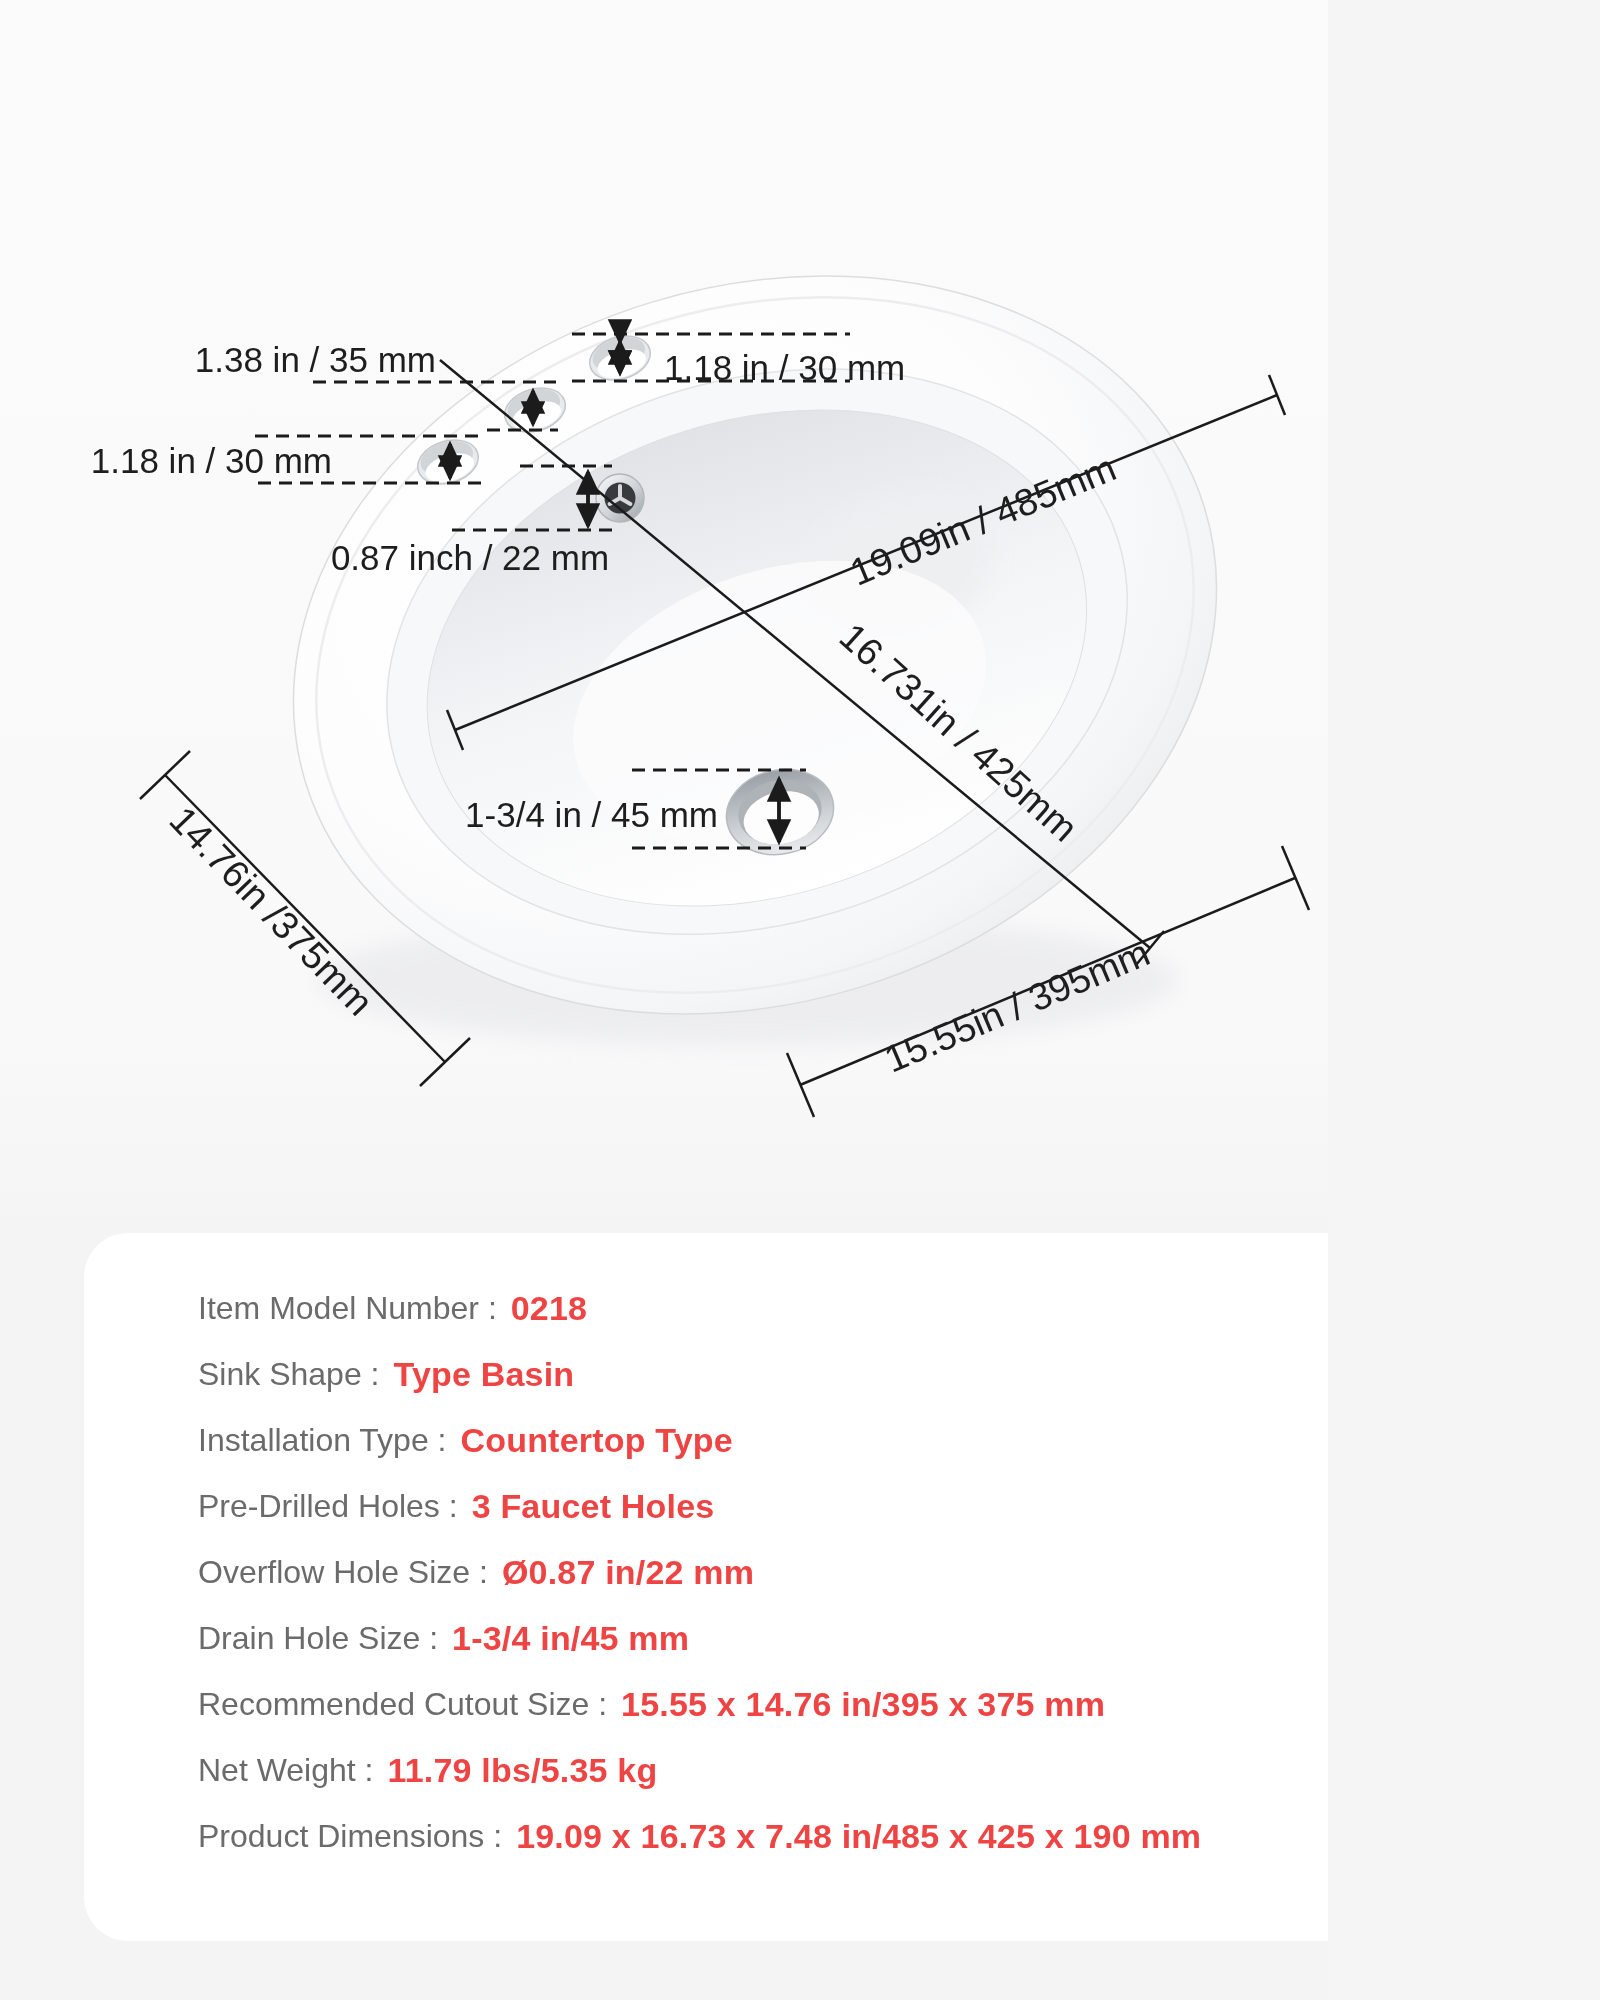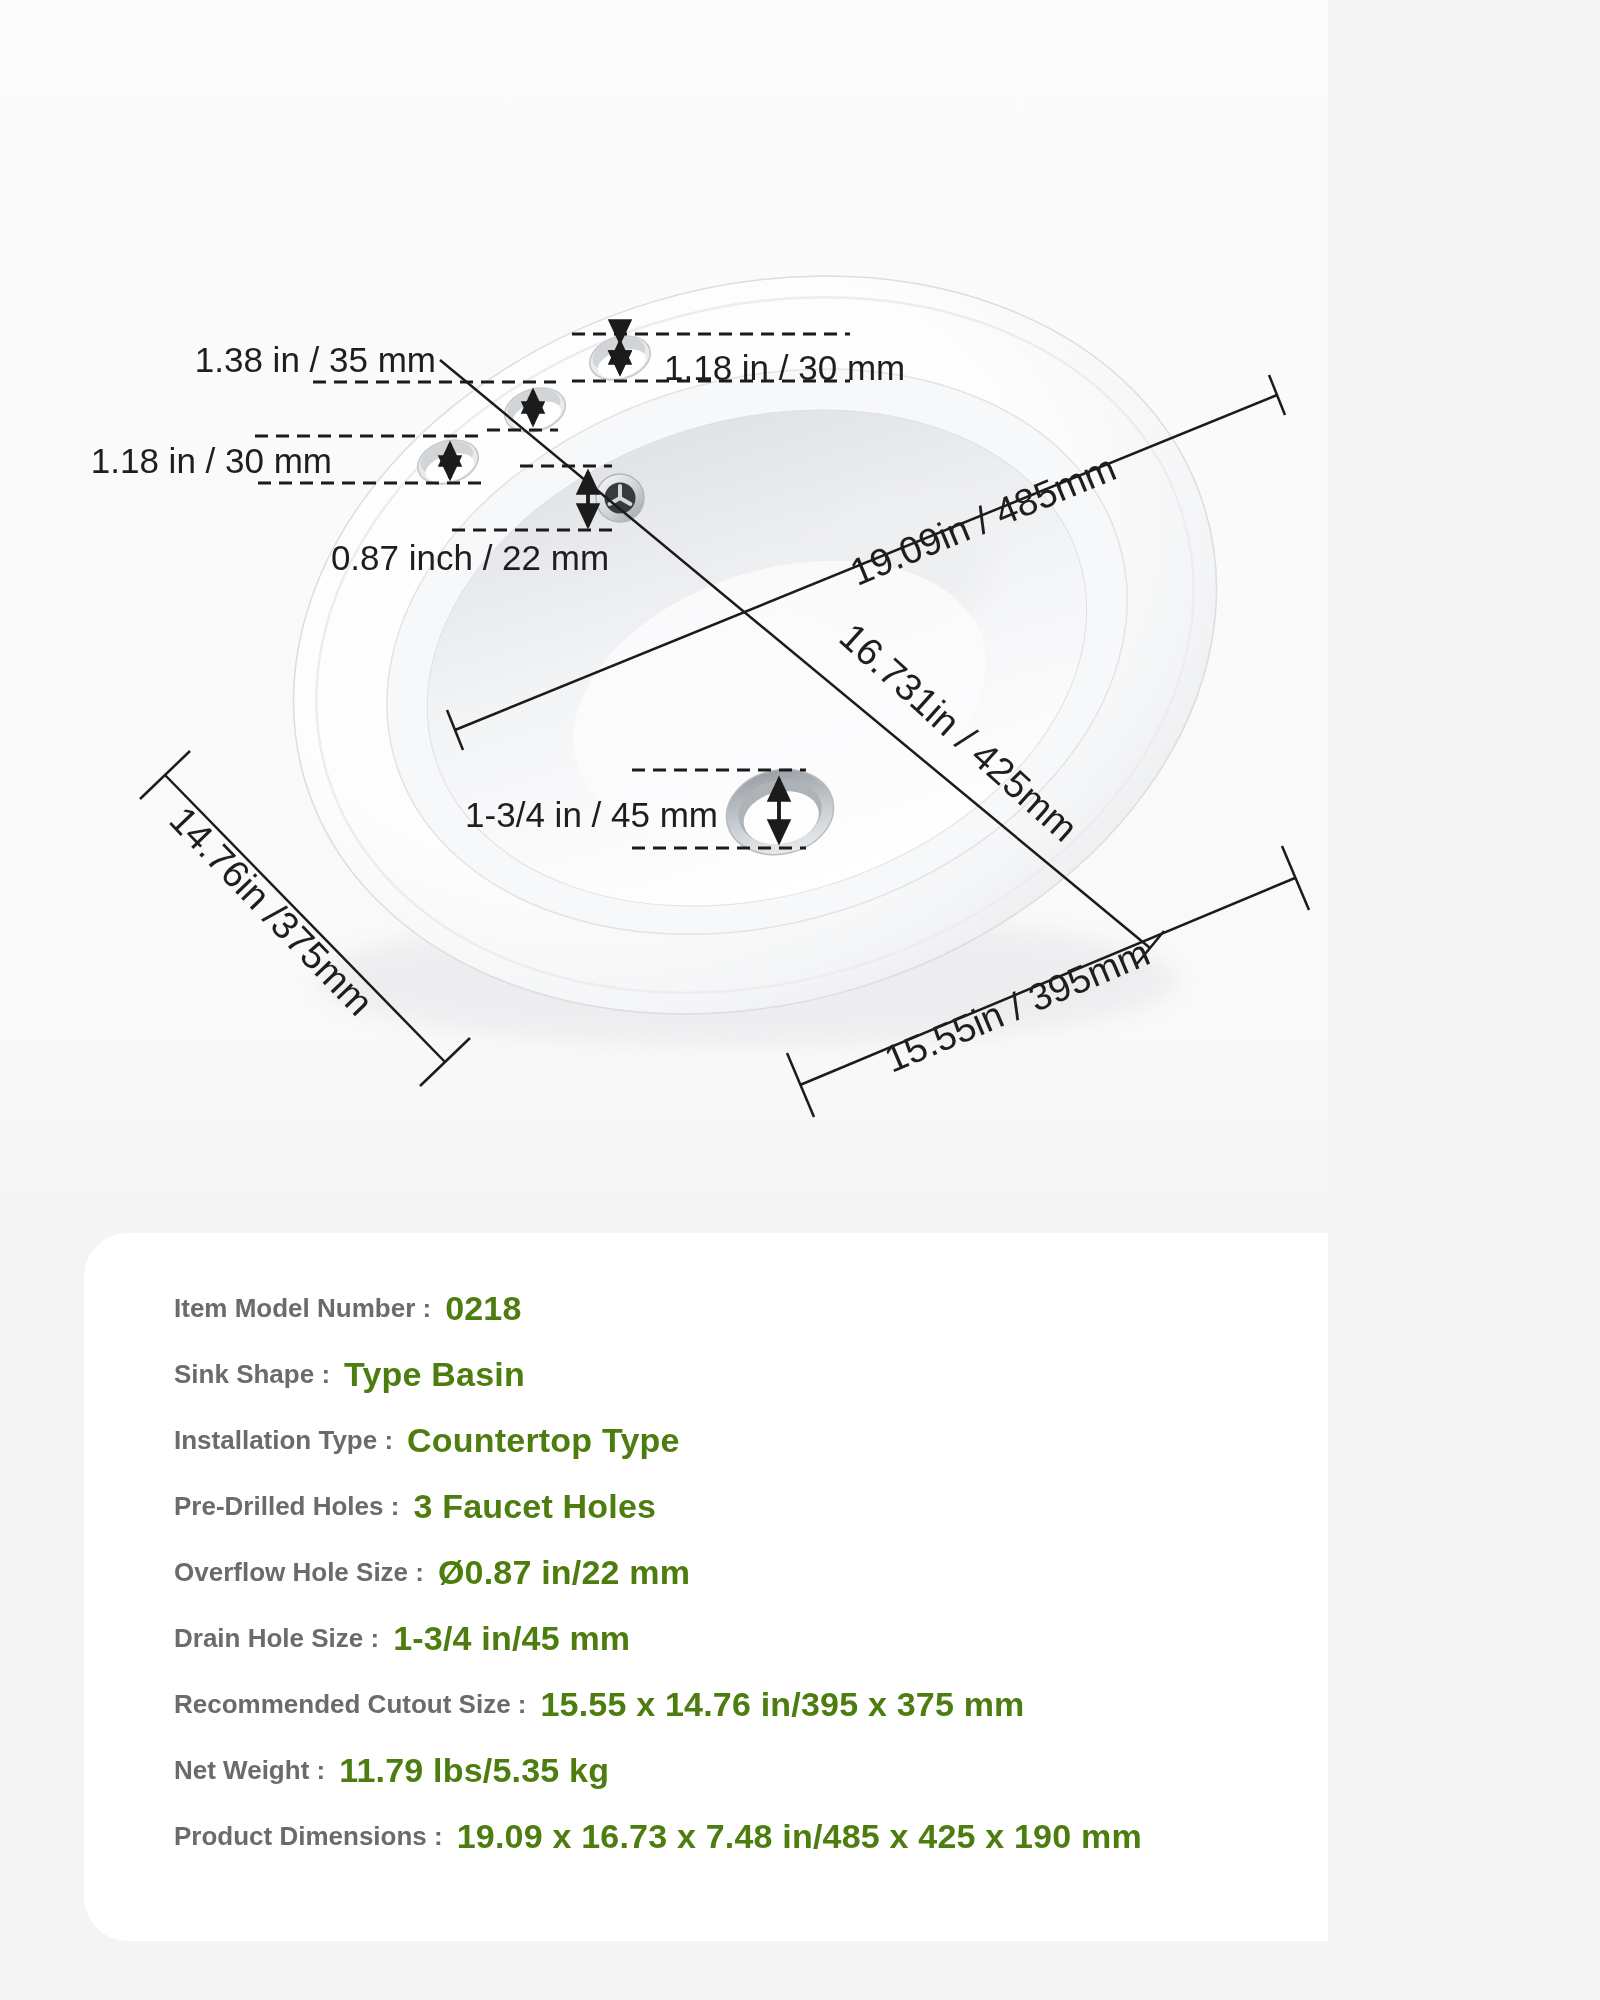--- a/index.html
+++ b/index.html
@@ -16,22 +16,22 @@
   .diagram-wrap{position:absolute;left:0;top:0;width:1600px;height:1230px;}
   svg text{font-family:"Liberation Sans",sans-serif;fill:#1e1e1e;}
   .dim-label{font-size:35px;}
   .dim-label-big{font-size:38px;}
   .spec-card{
     position:absolute;left:84px;top:1233px;width:1434px;height:708px;
     background:#ffffff;border-radius:44px;box-sizing:border-box;
     padding:42px 50px 0 90px;
   }
   .spec-row{height:66px;display:flex;align-items:center;white-space:nowrap;}
-  .spec-label{font-size:26px;color:#6b6b6b;font-weight:700;}
-  .spec-value{font-size:34px;color:#4d7c0f;font-weight:700;margin-left:14px;letter-spacing:.2px;}
+  .spec-label{font-size:32px;color:#6b6b6b;font-weight:400;margin-left:24px;}
+  .spec-value{font-size:34px;color:#ef4444;font-weight:700;margin-left:14px;letter-spacing:.2px;}
 </style>
 </head>
 <body>
 
 <div class="page">
 
   <div class="diagram-wrap">
     <svg width="1600" height="1230" viewBox="0 0 1600 1230">
       <defs>
         <radialGradient id="sinkBody" cx="42%" cy="36%" r="75%">

